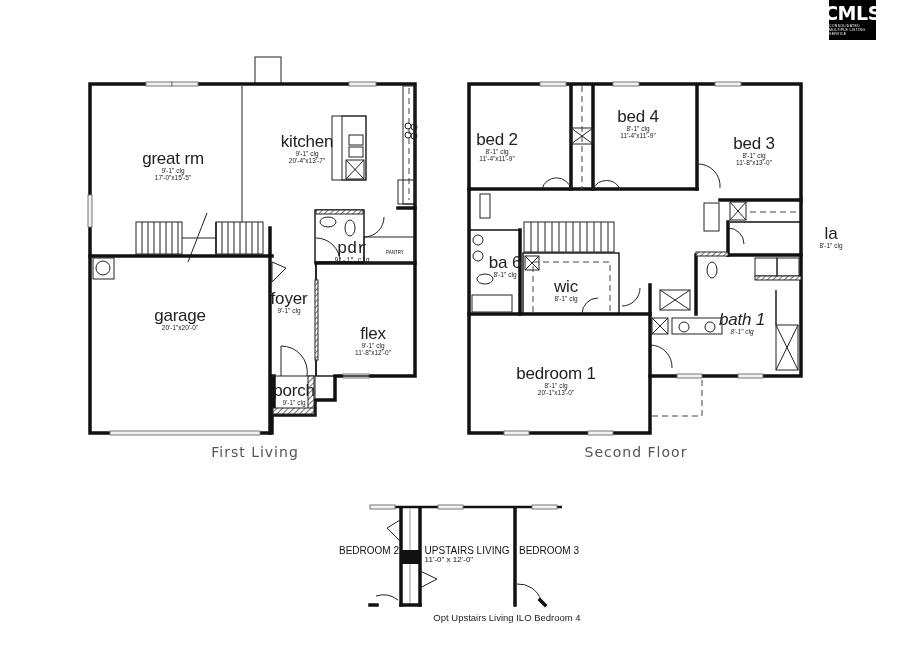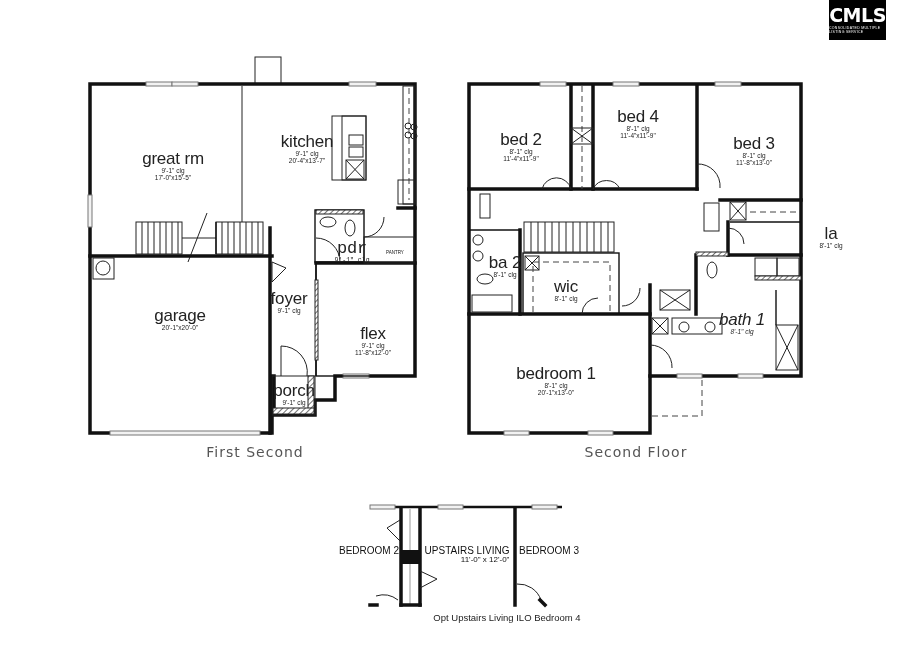--- a/index.html
+++ b/index.html
@@ -9,24 +9,24 @@
   .wallthin{stroke:#111;stroke-width:1.4;fill:none;}
   .thin{stroke:#222;stroke-width:1;fill:none;}
   .dash{stroke:#444;stroke-width:1;fill:none;stroke-dasharray:6 4;}
   .win{fill:#f2f2f2;stroke:#777;stroke-width:1;}
   .hatch{fill:url(#hatch);stroke:#222;stroke-width:1;}
   .stair{stroke:#222;stroke-width:1;fill:#fff;}
   .lbl{position:absolute;text-align:center;color:#222;line-height:1.05;white-space:nowrap;transform:translateX(-50%);}
   .lbl .name{font-size:17px;letter-spacing:-0.2px;}
   .lbl .sub{font-size:6.5px;}
   .floor-title{position:absolute;font-family:"DejaVu Sans",sans-serif;font-size:14px;color:#555;letter-spacing:1px;transform:translateX(-50%);}
-  .opt-lbl{position:absolute;font-size:10px;color:#111;transform:translateX(-50%);white-space:nowrap;text-align:right;line-height:1.1;}
+  .opt-lbl{position:absolute;font-size:10px;color:#111;transform:translateX(-50%);white-space:nowrap;text-align:left;line-height:1.1;}
   .opt-lbl .sub{font-size:8px;}
   .caption{position:absolute;font-size:9.5px;color:#222;transform:translateX(-50%);white-space:nowrap;margin-left:44px;}
-  .logo{position:absolute;left:829px;top:0px;width:57px;height:40px;background:#000;color:#fff;display:flex;flex-direction:column;align-items:center;justify-content:center;}
+  .logo{position:absolute;left:829px;top:0px;width:47px;height:40px;background:#000;color:#fff;display:flex;flex-direction:column;align-items:center;justify-content:center;}
   .logo .big{font-family:"DejaVu Sans",sans-serif;font-size:19px;font-weight:bold;letter-spacing:-0.5px;line-height:1;}
   .logo .small{font-size:3.5px;letter-spacing:0.3px;margin-top:1px;}
   .pantry{position:absolute;font-size:4.5px;color:#111;}
 </style>
 </head>
 <body>
 
 <svg width="900" height="666" viewBox="0 0 900 666">
   <defs>
     <pattern id="hatch" width="4" height="4" patternUnits="userSpaceOnUse" patternTransform="rotate(45)">
@@ -262,43 +262,43 @@
 </div>
 <div class="lbl" style="left:373px;top:325px;">
   <div class="name">flex</div>
   <div class="sub">9'-1" clg</div>
   <div class="sub">11'-8"x12'-0"</div>
 </div>
 <div class="lbl" style="left:294px;top:382px;">
   <div class="name">porch</div>
   <div class="sub">9'-1" clg</div>
 </div>
-<div class="floor-title" style="left:255px;top:444px;">First Second</div>
-
-<div class="lbl" style="left:521px;top:131px;">
+<div class="floor-title" style="left:255px;top:444px;">First Living</div>
+
+<div class="lbl" style="left:497px;top:131px;">
   <div class="name">bed 2</div>
   <div class="sub">8'-1" clg</div>
   <div class="sub">11'-4"x11'-9"</div>
 </div>
 <div class="lbl" style="left:638px;top:108px;">
   <div class="name">bed 4</div>
   <div class="sub">8'-1" clg</div>
   <div class="sub">11'-4"x11'-9"</div>
 </div>
 <div class="lbl" style="left:754px;top:135px;">
   <div class="name">bed 3</div>
   <div class="sub">8'-1" clg</div>
   <div class="sub">11'-8"x13'-0"</div>
 </div>
 <div class="lbl" style="left:783px;top:225px;margin-left:48px;">
   <div class="name">la</div>
   <div class="sub">8'-1" clg</div>
 </div>
 <div class="lbl" style="left:505px;top:254px;">
-  <div class="name">ba 2</div>
+  <div class="name">ba 6</div>
   <div class="sub">8'-1" clg</div>
 </div>
 <div class="lbl" style="left:566px;top:278px;">
   <div class="name">wic</div>
   <div class="sub">8'-1" clg</div>
 </div>
 <div class="lbl" style="left:742px;top:311px;font-style:italic;">
   <div class="name">bath 1</div>
   <div class="sub">8'-1" clg</div>
 </div>

